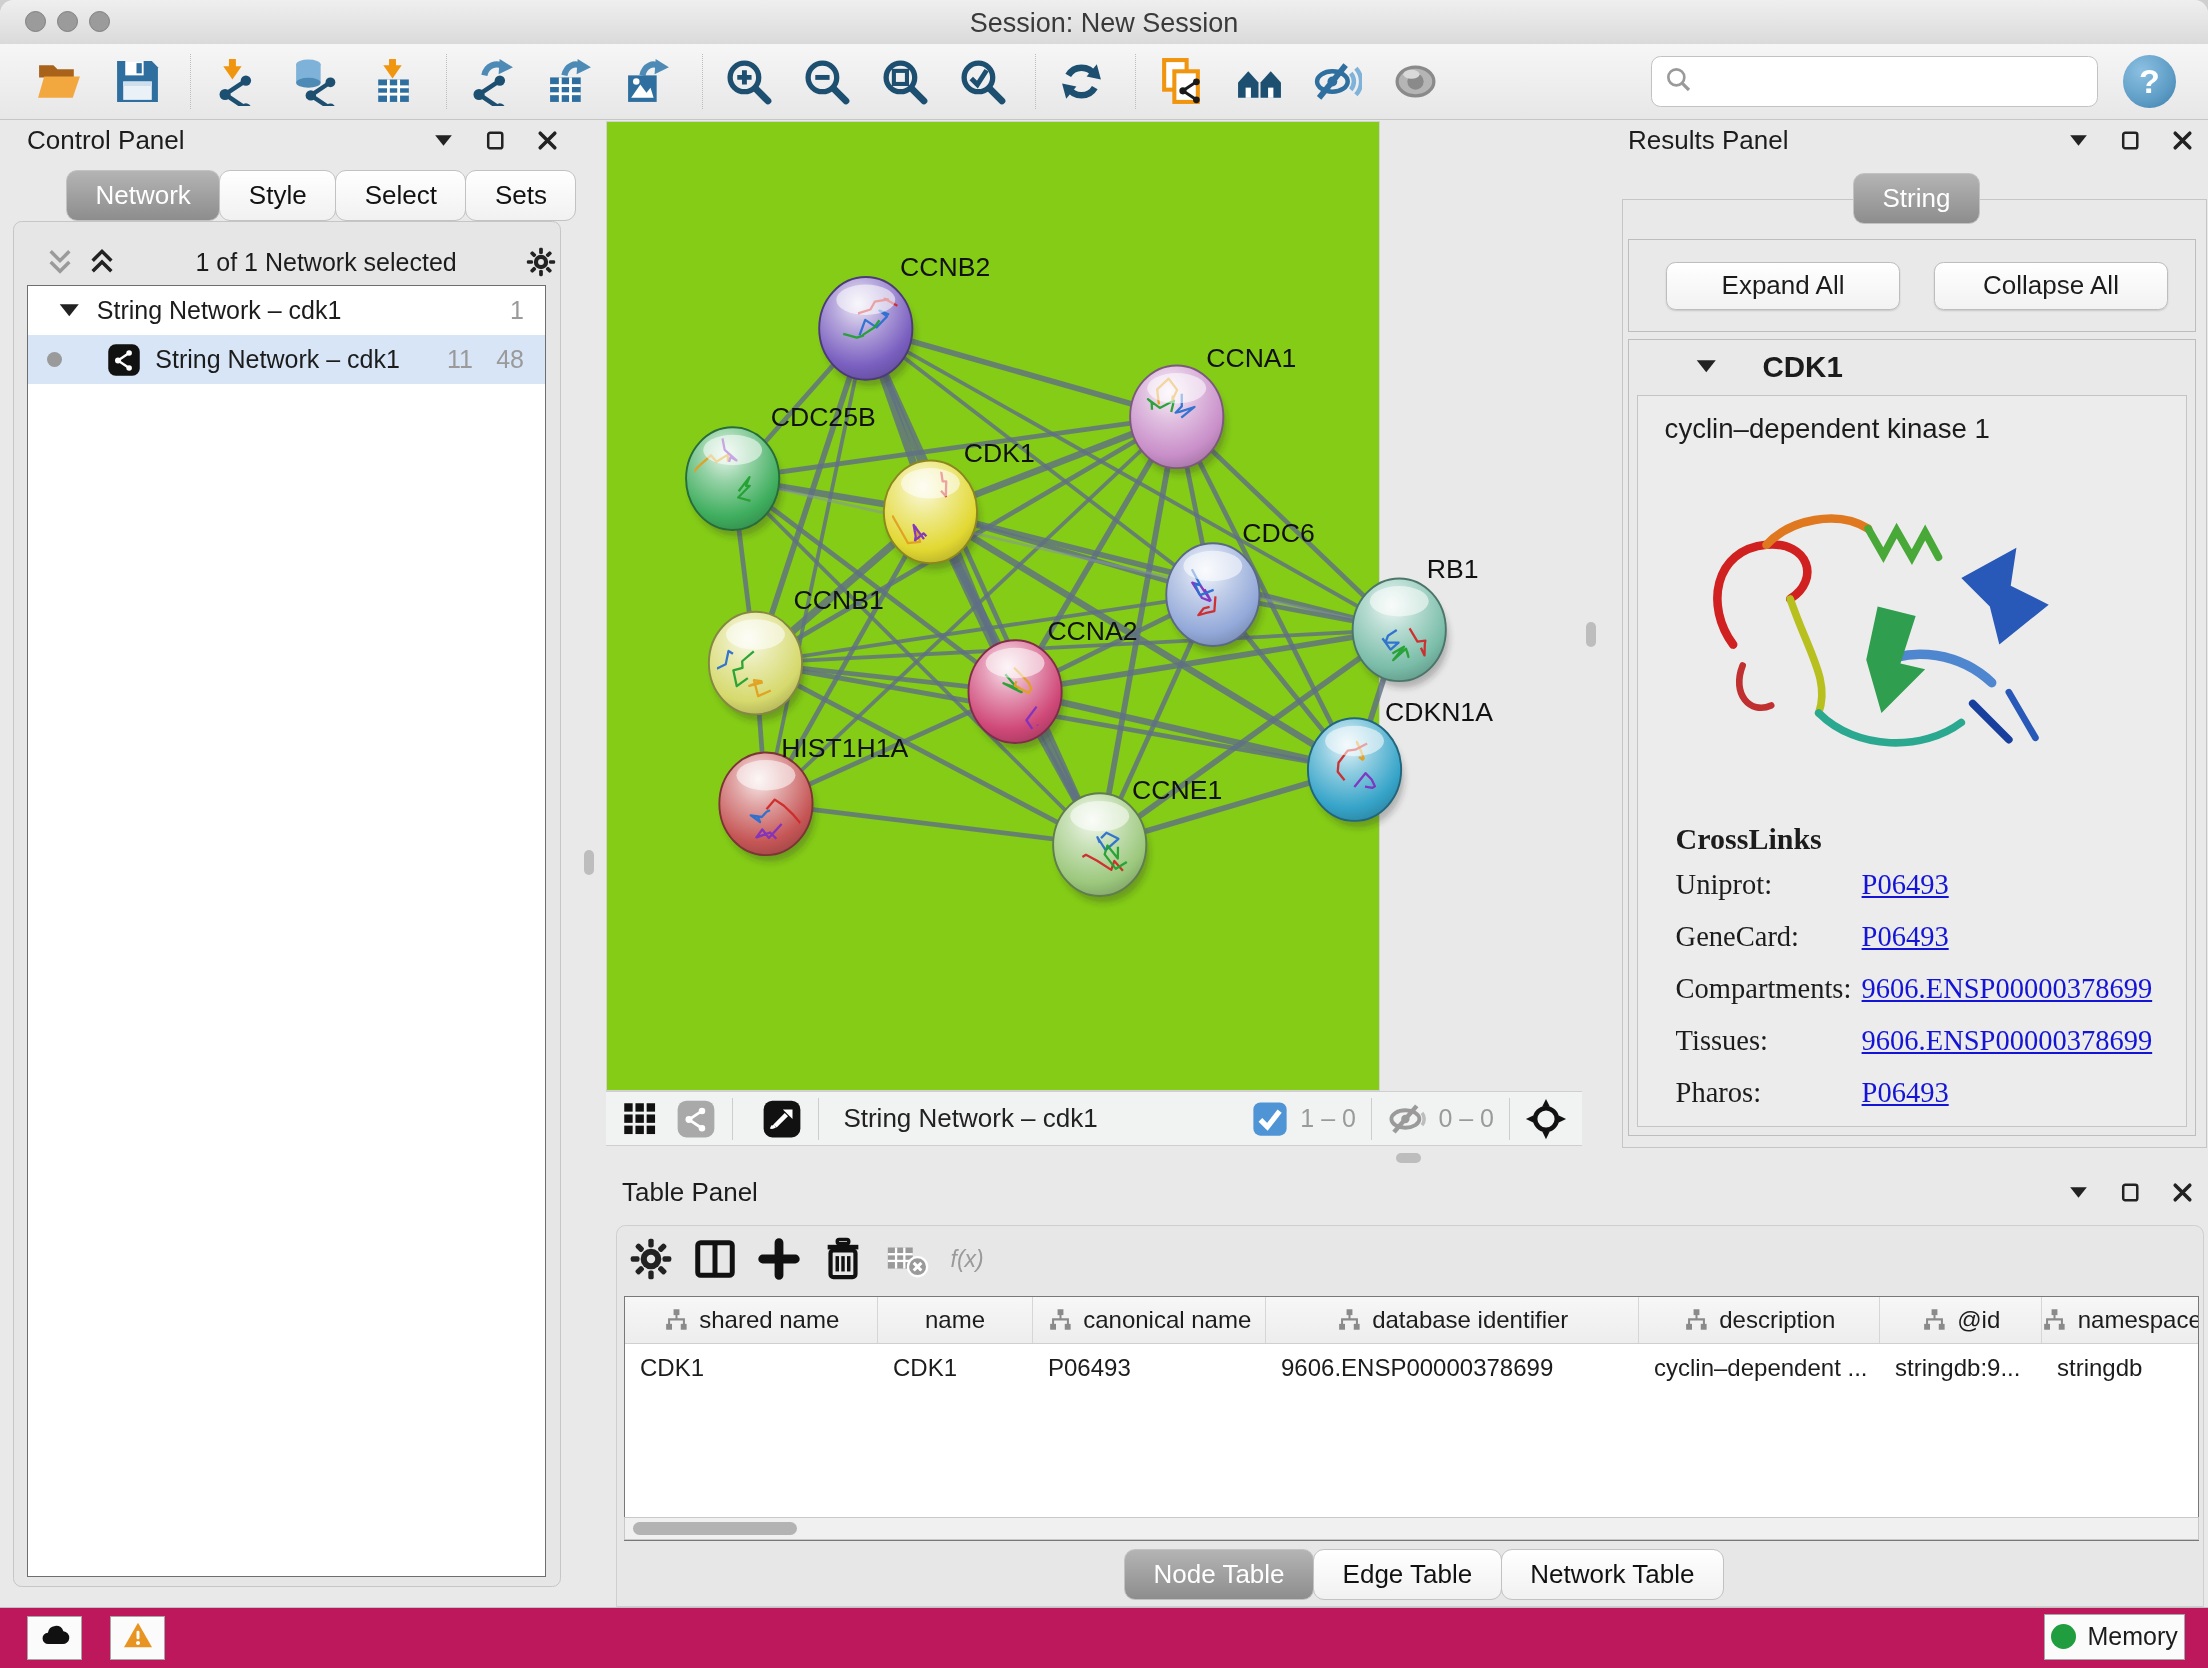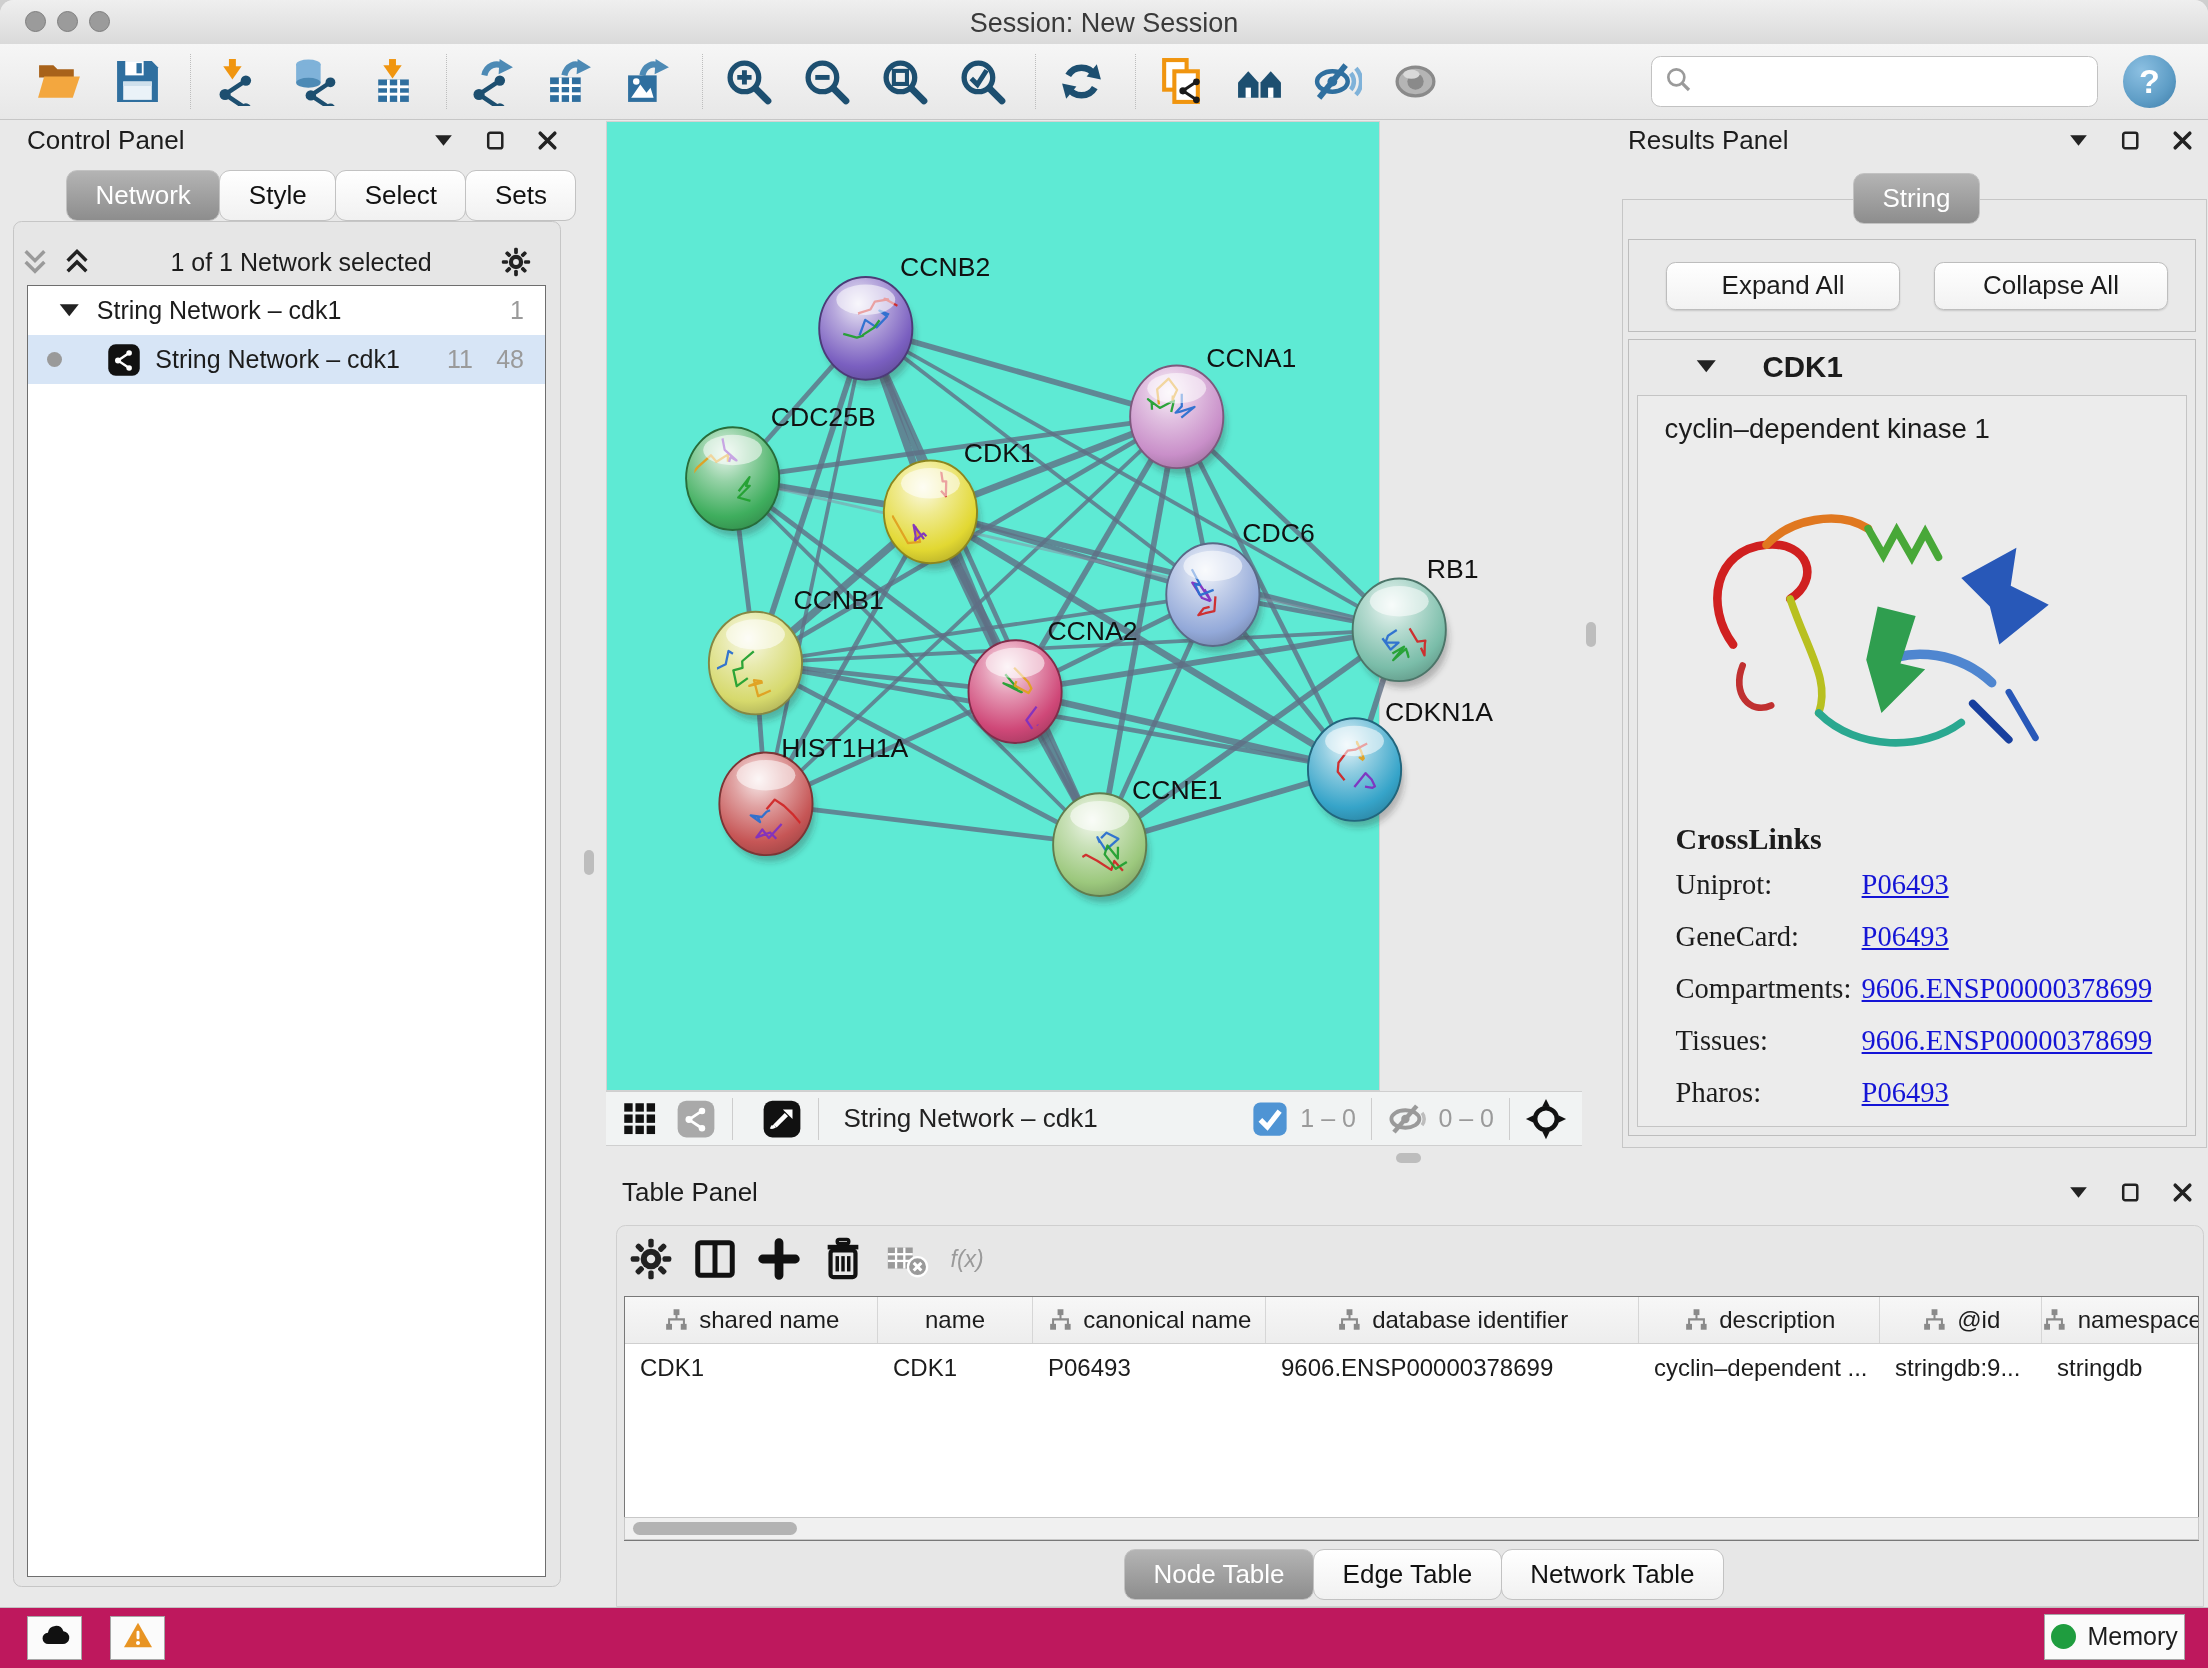--- a/index.html
+++ b/index.html
@@ -29,28 +29,28 @@
   .win-btns{display:flex;gap:27px;align-items:center;}
   .win-btns span{width:25px;height:25px;display:inline-flex;}
   .win-btns svg{width:25px;height:25px;}
   .tab{height:49px;padding:0 28.5px;display:flex;align-items:center;font-size:26px;color:#111;
     background:linear-gradient(#ffffff,#f1f1f1);border:1px solid #c2c2c2;margin-left:-1px;border-radius:11px;position:relative;}
   .tab.selected{background:linear-gradient(#b4b4b4,#8d8d8d);color:#fff;z-index:2;}
   
   #cp-box{position:absolute;left:13.3px;top:221px;width:546px;height:1364px;background:#e6e6e6;
     border:1px solid #c6c6c6;border-radius:8.6px;}
   #cp-tabs{position:absolute;left:67px;top:170px;display:flex;z-index:3;}
-  #cp-listhdr{position:absolute;left:19px;top:240px;width:517px;height:44px;display:flex;align-items:center;font-size:25px;}
+  #cp-listhdr{position:absolute;left:44px;top:240px;width:517px;height:44px;display:flex;align-items:center;font-size:25px;}
   #cp-listhdr .sp{width:32px;height:32px;display:inline-flex;margin-right:9.5px;}
   #cp-listhdr svg{width:32px;height:32px;}
   #cp-list{position:absolute;left:27px;top:285px;width:519px;height:1292px;background:#fff;border:1.9px solid #6e6e6e;box-sizing:border-box;}
   .net-row{position:relative;height:49px;display:flex;align-items:center;font-size:25px;}
   .net-row .cnt{position:absolute;color:#9a9a9a;}
   
-  #canvas{position:absolute;left:606px;top:121px;width:774px;height:970px;background:#5eead4;border:1px solid #d2d2d2;box-sizing:border-box;}
+  #canvas{position:absolute;left:606px;top:121px;width:774px;height:970px;background:#84cc16;border:1px solid #d2d2d2;box-sizing:border-box;}
   #view-toolbar{position:absolute;left:606px;top:1091px;width:976px;height:55px;background:#f1f3f3;
     border-top:1px solid #cfcfcf;border-bottom:1px solid #cfcfcf;display:flex;align-items:center;box-sizing:border-box;}
   .vt-ic{width:42px;height:42px;display:inline-flex;margin-left:13.3px;}
   .vt-ic svg{width:42px;height:42px;}
   .vt-sep{width:0;height:42px;border-left:1px solid #cdcdcd;margin:0 15px;}
   #vt-title{font-size:26px;color:#222;margin-left:9.5px;}
   .vt-count{font-size:25px;color:#9a9a9a;margin-left:9.5px;}
   .splitter-dot{position:absolute;background:#bdbdbd;border-radius:5.7px;}
   
   #rp-outer{position:absolute;left:1622px;top:199px;width:583px;height:947px;background:#e9e9e9;border:1px solid #c6c6c6;}

